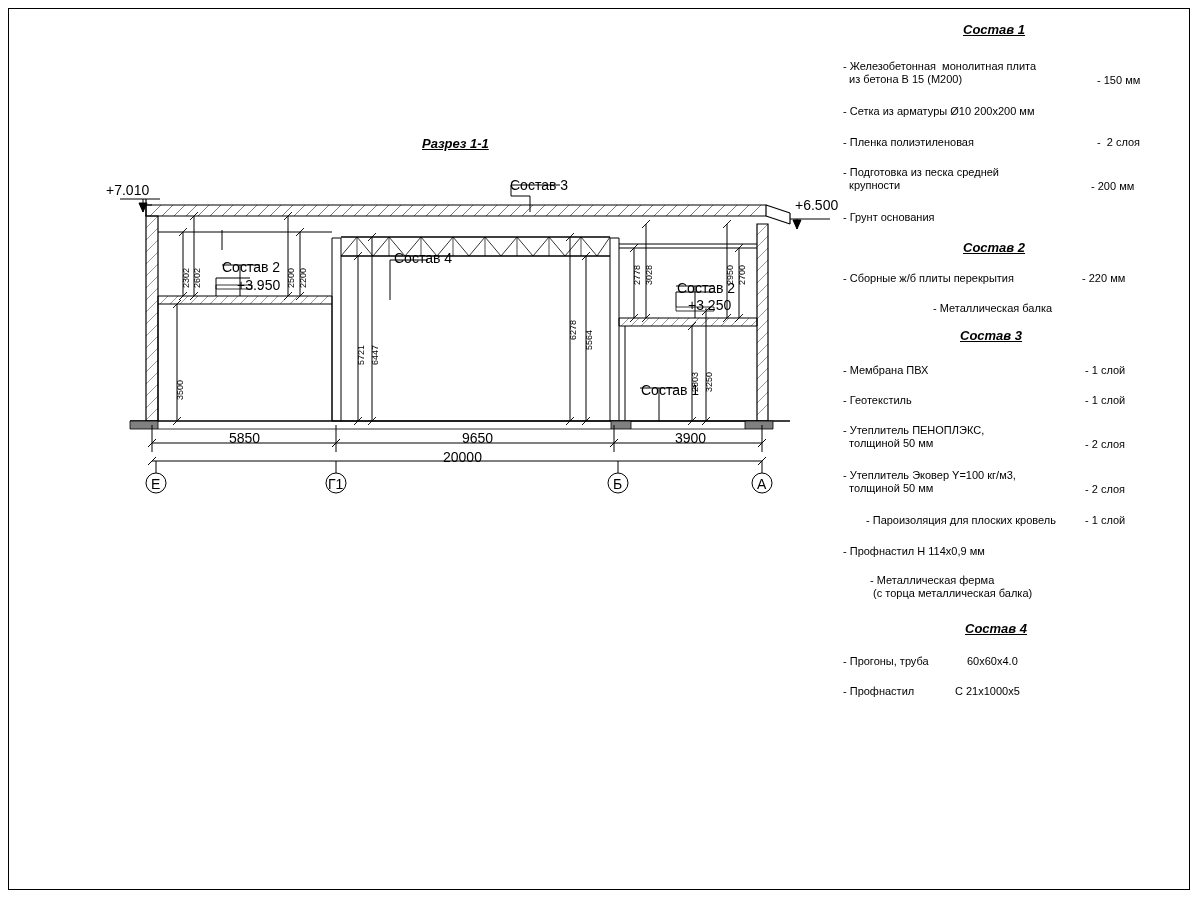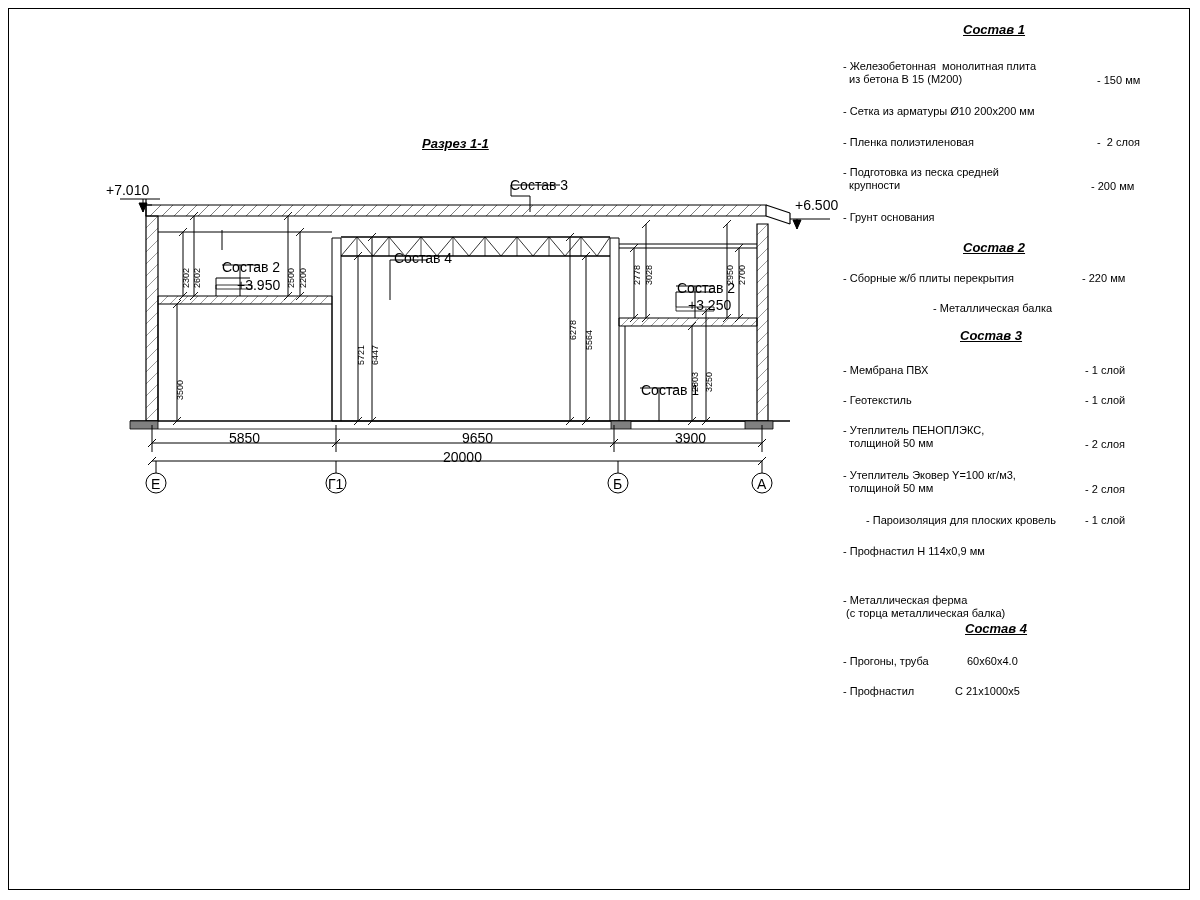--- a/index.html
+++ b/index.html
@@ -405,21 +405,21 @@
   <div class="txt spec" style="left:1085px;top:394px;">- 1 слой</div>
   <div class="txt spec" style="left:843px;top:424px;">- Утеплитель ПЕНОПЛЭКС,
   толщиной 50 мм</div>
   <div class="txt spec" style="left:1085px;top:438px;">- 2 слоя</div>
   <div class="txt spec" style="left:843px;top:469px;">- Утеплитель Эковер Y=100 кг/м3,
   толщиной 50 мм</div>
   <div class="txt spec" style="left:1085px;top:483px;">- 2 слоя</div>
   <div class="txt spec" style="left:843px;top:514px;margin-left:23px;">- Пароизоляция для плоских кровель</div>
   <div class="txt spec" style="left:1085px;top:514px;">- 1 слой</div>
   <div class="txt spec" style="left:843px;top:545px;">- Профнастил Н 114х0,9 мм</div>
-  <div class="txt spec" style="left:843px;top:574px;margin-top:20px;">- Металлическая ферма
+  <div class="txt spec" style="left:870px;top:574px;">- Металлическая ферма
  (с торца металлическая балка)</div>
 
   <div class="txt ttl" style="left:965px;top:621px;">Состав 4</div>
   <div class="txt spec" style="left:843px;top:655px;">- Прогоны, труба</div>
   <div class="txt spec" style="left:967px;top:655px;">60x60x4.0</div>
   <div class="txt spec" style="left:843px;top:685px;">- Профнастил</div>
   <div class="txt spec" style="left:955px;top:685px;">С 21х1000х5</div>
 </div>
 
 </body></html>

